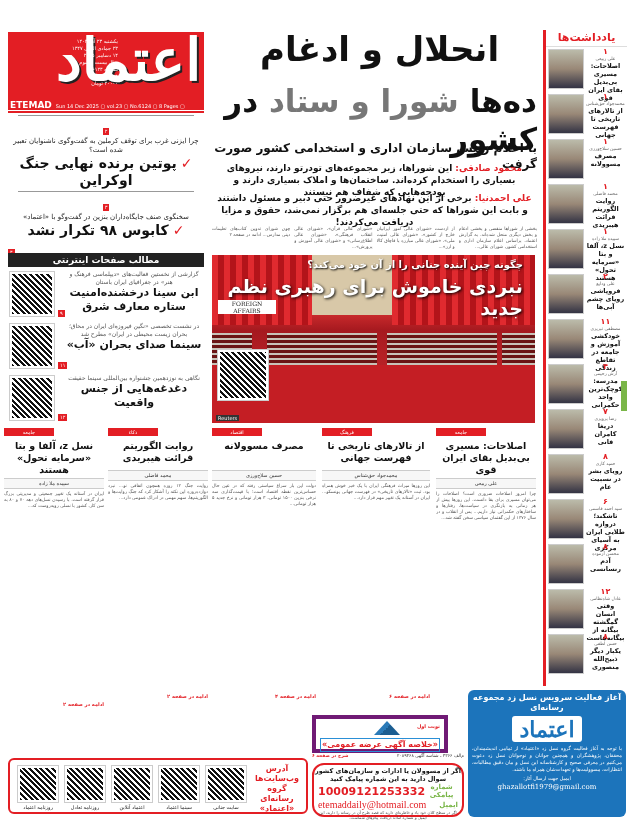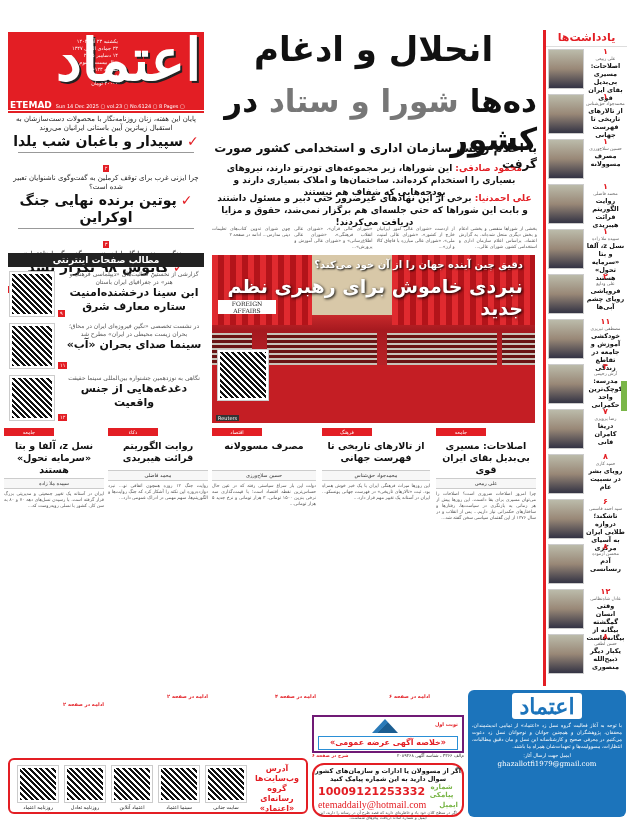--- a/index.html
+++ b/index.html
@@ -23,21 +23,21 @@
 .qr{position:absolute;left:2px;top:2px;width:44px;height:44px;background:repeating-linear-gradient(45deg,#111 0 2px,#fff 2px 4px),#fff;border:2px solid #111}
 .qr2{background:
  linear-gradient(#111,#111) 2px 2px/10px 10px no-repeat,
  linear-gradient(#111,#111) right 2px top 2px/10px 10px no-repeat,
  linear-gradient(#111,#111) 2px bottom 2px/10px 10px no-repeat,
  repeating-conic-gradient(#111 0 25%,#fff 0 50%) 0 0/6px 6px;border:2px solid #fff;outline:1px solid #ccc}
 .online-text{position:absolute;left:56px;right:0;top:0;text-align:center}
 .online-text .intro{font-size:6px;color:#555;line-height:8px}
 .online-text .h{font-size:11px;font-weight:bold;line-height:14px}
 
-#headline1{left:211px;top:28px;width:325px;text-align:center;font-size:34px;font-weight:bold;line-height:42px}
+#headline1{left:217px;top:28px;width:325px;text-align:center;font-size:34px;font-weight:bold;line-height:42px}
 #headline2{left:212px;top:82px;width:325px;font-size:31px;font-weight:bold;line-height:38px}
 #headline2 .grey{color:#777}
 #subhead{left:212px;top:140px;width:325px;font-size:12px;font-weight:bold;line-height:16px}
 .quote{font-size:9px;font-weight:bold;text-align:center;line-height:12px}
 .quote .nm{color:#e31e24}
 #quote1{left:214px;top:162px;width:321px}
 #quote2{left:214px;top:192px;width:321px}
 .bodytext{font-size:4.5px;color:#555;line-height:6px;text-align:justify}
 #main-body{left:212px;top:226px;width:325px;height:28px;display:flex;gap:4px}
 #main-body > div{flex:1;overflow:hidden}
@@ -67,21 +67,21 @@
 .col-tag span{position:absolute;left:0;top:0;width:50px;height:8px;background:#e31e24;color:#fff;font-size:5px;text-align:center;line-height:8px}
 .col-title{font-size:9.5px;font-weight:bold;text-align:center;line-height:12px;margin-top:3px;min-height:28px}
 .col-author{font-size:5px;text-align:center;color:#333;border-top:1px solid #ccc;border-bottom:1px solid #ccc;margin:2px 0;line-height:9px;background:#f7f7f7}
 .col .bodytext{height:210px;overflow:hidden}
 .col-cont{font-size:5px;color:#e31e24;font-weight:bold}
 
 #web-box{left:8px;top:758px;width:300px;height:56px;border:2px solid #e31e24;border-radius:6px}
 #web-title{position:absolute;right:4px;top:4px;width:50px;text-align:center;color:#e31e24;font-size:8px;font-weight:bold;line-height:10px}
 .wq{position:absolute;top:6px;width:40px;height:36px}
 .wq-label{position:absolute;top:44px;width:46px;font-size:5px;text-align:center;color:#222}
-#ad-box{left:312px;top:715px;width:152px;height:38px;border:2px solid #701a75}
+#ad-box{left:312px;top:715px;width:136px;height:38px;border:4px solid #701a75}
 #ad-logo{position:absolute;left:58px;top:2px;width:26px;height:14px;background:linear-gradient(135deg,#2a7ab8 0 50%,#1b5d91 50%);clip-path:polygon(50% 0,100% 100%,0 100%)}
 #ad-tag{position:absolute;right:4px;top:4px;font-size:5px;color:#e31e24;font-weight:bold}
 #ad-inner{position:absolute;left:4px;right:4px;top:19px;height:14px;border:1px solid #2a8fd6;color:#e31e24;font-size:8px;font-weight:bold;text-align:center;line-height:12px}
 #ad-footer{left:312px;top:753px;width:152px;height:8px;font-size:4.5px;display:flex;justify-content:space-between;color:#333}
 #ad-footer .r{color:#e31e24;font-weight:bold}
 #sms-box{left:312px;top:763px;width:152px;height:54px;border:2px solid #e31e24;border-radius:12px;text-align:center}
 #sms-q{font-size:6.5px;font-weight:bold;line-height:8px;margin-top:2px}
 #sms-row{display:flex;justify-content:space-between;padding:0 4px;align-items:center}
 #sms-num{color:#e31e24;font-size:11px;font-weight:bold;direction:ltr}
 #sms-label{color:#7ab648;font-size:7px;font-weight:bold}
@@ -106,24 +106,20 @@
     <div>سال بیست و سوم</div>
     <div>شماره ۶۱۲۴</div>
     <div>۸ صفحه</div>
     <div>۲۰۰۰۰ تومان</div>
   </div>
   <div id="mastbar"><b>ETEMAD</b><span>Sun 14 Dec 2025 ▢ vol.23 ▢ No.6124 ▢ 8 Pages ▢ 200000 Rials</span></div>
 </div>
 
 <div id="left-col" class="abs">
   <div style="border-top:2px solid #e31e24;margin-bottom:2px"></div>
-  <div class="teaser">
-    <div class="teaser-intro">پایان این هفته، زنان روزنامه‌نگار با محصولات دست‌سازشان به استقبال زیباترین آیین باستانی ایرانیان می‌روند</div>
-    <div class="teaser-head"><span class="ck">✓</span><span>سپیدار و باغبان شب یلدا</span></div>
-  </div>
   <div class="divline"></div>
   <div style="text-align:center"><span class="pgn">۲</span></div>
   <div class="teaser">
     <div class="teaser-intro">چرا ایزنی غرب برای توقف کرملین به گفت‌وگوی ناشنوایان تعبیر شده است؟</div>
     <div class="teaser-head"><span class="ck">✓</span><span>پوتین برنده نهایی جنگ اوکراین</span></div>
   </div>
   <div class="divline"></div>
   <div style="text-align:center"><span class="pgn">۳</span></div>
   <div class="teaser">
     <div class="teaser-intro">سخنگوی صنف جایگاه‌داران بنزین در گفت‌وگو با «اعتماد»</div>
@@ -173,21 +169,21 @@
 
 <div id="photo" class="abs">
   <div class="curtain" style="left:0;width:100px"></div>
   <div class="curtain" style="left:180px;width:143px"></div>
   <div class="curtain" style="left:100px;width:80px;background:#d8c8a8;height:60px"></div>
   <div class="seats" style="left:0;top:78px;width:40px"></div>
   <div class="seats" style="left:55px;top:78px;width:110px"></div>
   <div class="seats" style="left:175px;top:78px;width:110px"></div>
   <div class="seats" style="left:290px;top:78px;width:33px"></div>
   <div class="stage"></div>
-  <div id="photo-kicker">دقیق چین آینده جهان را از آن خود می‌کند؟</div>
+  <div id="photo-kicker">چگونه چین آینده جنانی را از آن خود می‌کند؟</div>
   <div id="photo-title">نبردی خاموش برای رهبری نظم جدید</div>
   <div id="fa-logo">FOREIGN AFFAIRS</div>
   <div id="photo-qr" class="qr qr2"></div>
   <div id="photo-credit">Reuters</div>
 </div>
 
 <div id="sidebar" class="abs">
   <div id="sidebar-title">یادداشت‌ها</div>
   <div id="sb-list">
       <div class="sb-item">
@@ -383,17 +379,18 @@
     <span id="sms-num">10009121253332</span>
   </div>
   <div id="sms-row" style="display:flex;justify-content:space-between;padding:0 4px">
     <span id="sms-label" style="color:#7ab648;font-size:7px;font-weight:bold">ایمیل</span>
     <span id="sms-email">etemaddaily@hotmail.com</span>
   </div>
   <div id="sms-note">اگر در سطح کلان خود یاد و خاطره‌ای دارید که قصد طرح آن در رسانه را دارید، این ایمیل و شماره آماده دریافت پیام‌های شماست.</div>
 </div>
 
 <div id="blue-box" class="abs">
+  <div id="blue-title">آغاز فعالیت سرویس نسل زد مجموعه رسانه‌ای</div>
   <div id="blue-logo">اعتماد</div>
   <div id="blue-text">با توجه به آغاز فعالیت گروه نسل زد «اعتماد» از تمامی اندیشمندان، محققان، پژوهشگران و همچنین جوانان و نوجوانان نسل زد دعوت می‌کنیم در معرفی صحیح و کارشناسانه این نسل و بیان دقیق مطالبات، انتظارات، مسوولیت‌ها و تعهدات‌شان همراه ما باشند.</div>
   <div id="blue-email-label">ایمیل جهت ارسال آثار:</div>
   <div id="blue-email">ghazallotfi1979@gmail.com</div>
 </div>
 
 </body></html>

